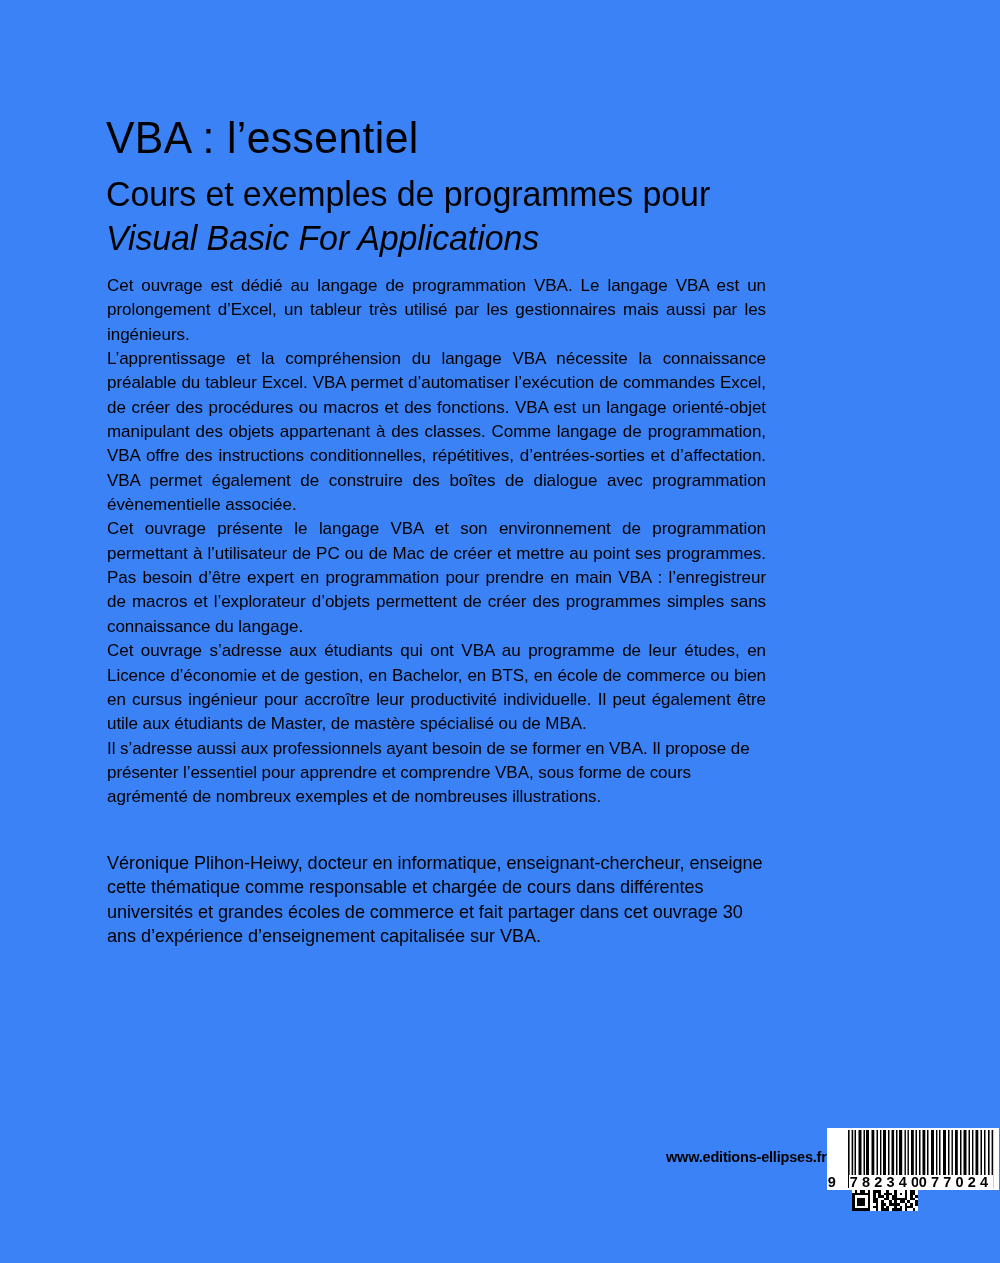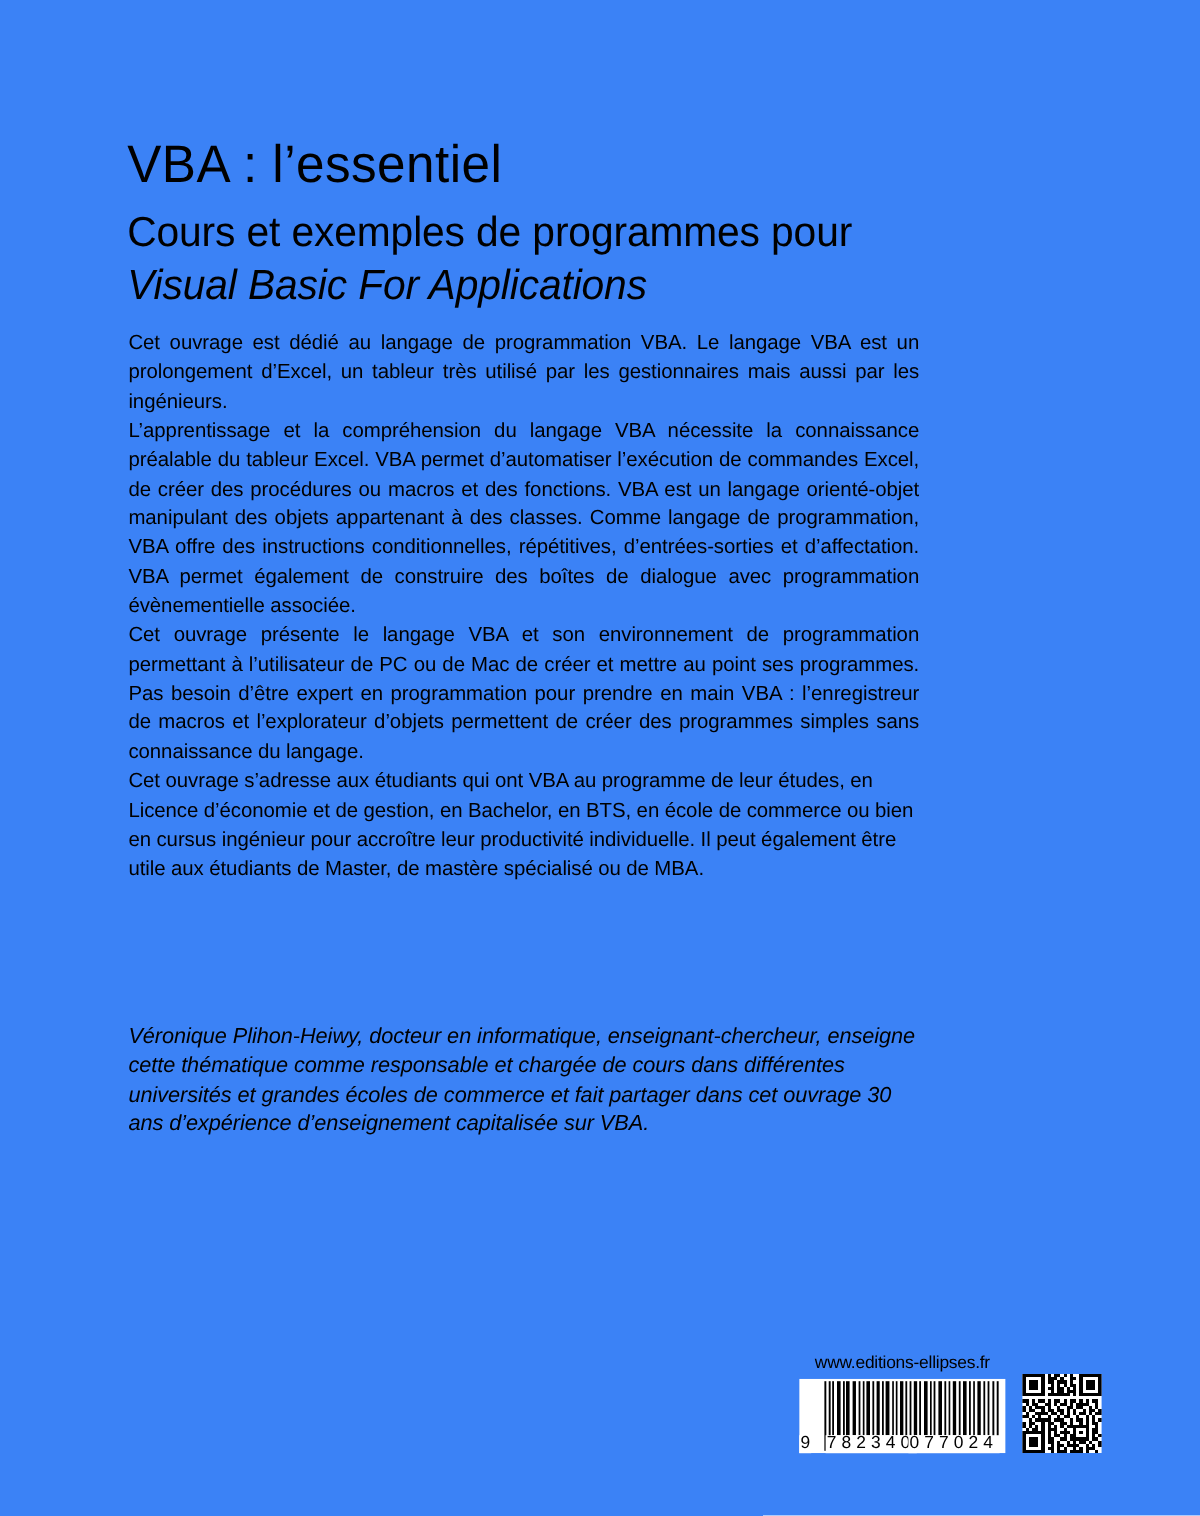--- a/index.html
+++ b/index.html
@@ -83,21 +83,20 @@
   }
 
   
   .author-note {
     position: absolute;
     left: 107px;
     top: 851px;
     width: 659px;
     font-size: 18.1px;
     line-height: 24.35px;
-    font-style: italic;
     text-align: justify;
     letter-spacing: -0.05px;
   }
   .author-note p {
     margin: 0;
   }
   .author-note p:last-child {
     text-align: left;
   }
 
@@ -105,23 +104,24 @@
   .footer {
     position: absolute;
     left: 666px;
     top: 1128px;
     display: flex;
     align-items: flex-start;
     gap: 14px;
   }
   .barcode-group {
     display: flex;
-    flex-direction: column;
+    flex-direction: row;
     align-items: center;
     width: 172px;
+    font-weight: bold;
   }
   .publisher-url {
     font-size: 14.5px;
     line-height: 17px;
     letter-spacing: -0.2px;
     margin-bottom: 4px;
     white-space: nowrap;
   }
   .ean {
     position: relative;
@@ -171,20 +171,21 @@
     <h1 class="book-title">VBA : l’essentiel</h1>
     <div class="subtitle-1">Cours et exemples de programmes pour</div>
     <div class="subtitle-2">Visual Basic For Applications</div>
   </div>
 
   <div class="blurb">
     <p>Cet ouvrage est dédié au langage de programmation VBA. Le langage VBA est un prolongement d’Excel, un tableur très utilisé par les gestionnaires mais aussi par les ingénieurs.</p>
     <p>L’apprentissage et la compréhension du langage VBA nécessite la connaissance préalable du tableur Excel. VBA permet d’automatiser l’exécution de commandes Excel, de créer des procédures ou macros et des fonctions. VBA est un langage orienté-objet manipulant des objets appartenant à des classes. Comme langage de programmation, VBA offre des instructions conditionnelles, répétitives, d’entrées-sorties et d’affectation. VBA permet également de construire des boîtes de dialogue avec programmation évènementielle associée.</p>
     <p>Cet ouvrage présente le langage VBA et son environnement de programmation permettant à l’utilisateur de PC ou de Mac de créer et mettre au point ses programmes. Pas besoin d’être expert en programmation pour prendre en main VBA : l’enregistreur de macros et l’explorateur d’objets permettent de créer des programmes simples sans connaissance du langage.</p>
     <p>Cet ouvrage s’adresse aux étudiants qui ont VBA au programme de leur études, en Licence d’économie et de gestion, en Bachelor, en BTS, en école de commerce ou bien en cursus ingénieur pour accroître leur productivité individuelle. Il peut également être utile aux étudiants de Master, de mastère spécialisé ou de MBA.</p>
+    <p>Il s’adresse aussi aux professionnels ayant besoin de se former en VBA. Il propose de présenter l’essentiel pour apprendre et comprendre VBA, sous forme de cours agrémenté de nombreux exemples et de nombreuses illustrations.</p>
   </div>
 
   <div class="author-note">
     <p>Véronique Plihon-Heiwy, docteur en informatique, enseignant-chercheur, enseigne cette thématique comme responsable et chargée de cours dans différentes universités et grandes écoles de commerce et fait partager dans cet ouvrage 30 ans d’expérience d’enseignement capitalisée sur VBA.</p>
   </div>
 
   <div class="footer">
 
     <div class="barcode-group">
       <div class="publisher-url">www.editions-ellipses.fr</div>

